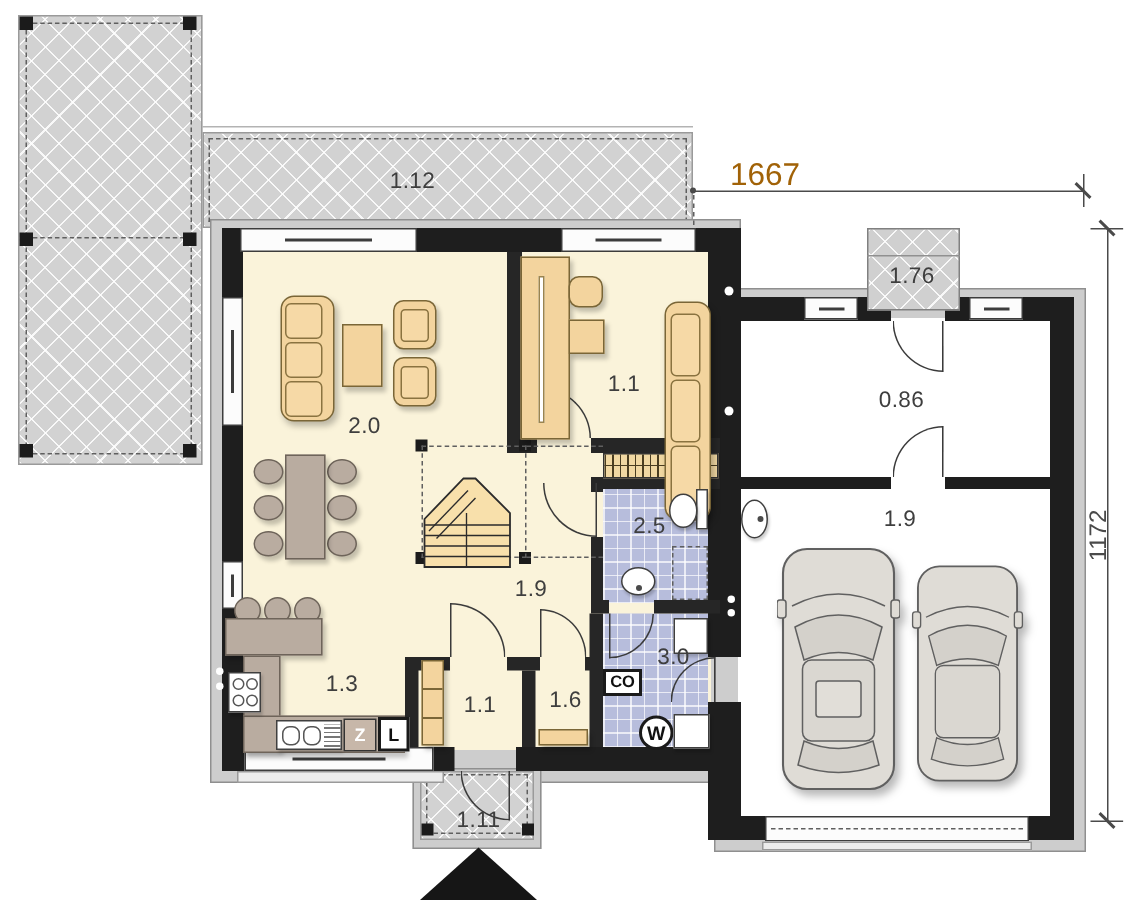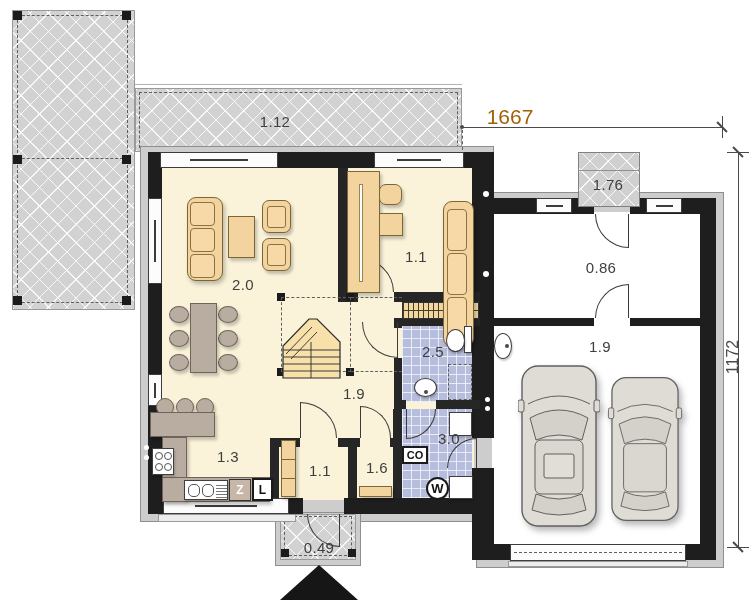--- a/index.html
+++ b/index.html
@@ -304,21 +304,21 @@
   <div class="lab" style="left:320px;top:470px">1.1</div>
   <div class="lab" style="left:354px;top:393px">1.9</div>
   <div class="lab" style="left:228px;top:456px">1.3</div>
   <div class="lab" style="left:243px;top:284px">2.0</div>
   <div class="lab" style="left:416px;top:256px">1.1</div>
   <div class="lab" style="left:433px;top:351px">2.5</div>
   <div class="lab" style="left:449px;top:438px">3.0</div>
   <div class="lab" style="left:377px;top:467px">1.6</div>
   <div class="lab" style="left:600px;top:346px">1.9</div>
   <div class="lab" style="left:601px;top:267px">0.86</div>
-  <div class="lab" style="left:319px;top:547px">0.49</div>
+  <div class="lab" style="left:319px;top:547px">1.11</div>
   <div class="lab" style="left:275px;top:121px">1.12</div>
   <div class="lab" style="left:608px;top:184px">1.76</div>
 
   <div class="dimline" style="left:462px;top:127px;width:260px;height:1px"></div>
   <div class="blackdot" style="left:460px;top:125px;width:4px;height:4px"></div>
   <div class="dash" style="left:462px;top:130px;width:1px;height:20px;border-width:0 0 0 1px"></div>
   <div class="dimline" style="left:722px;top:116px;width:1px;height:22px"></div>
   <div class="tick" style="left:715px;top:126px"></div>
   <div class="dimtext" style="left:510px;top:117px">1667</div>
 

